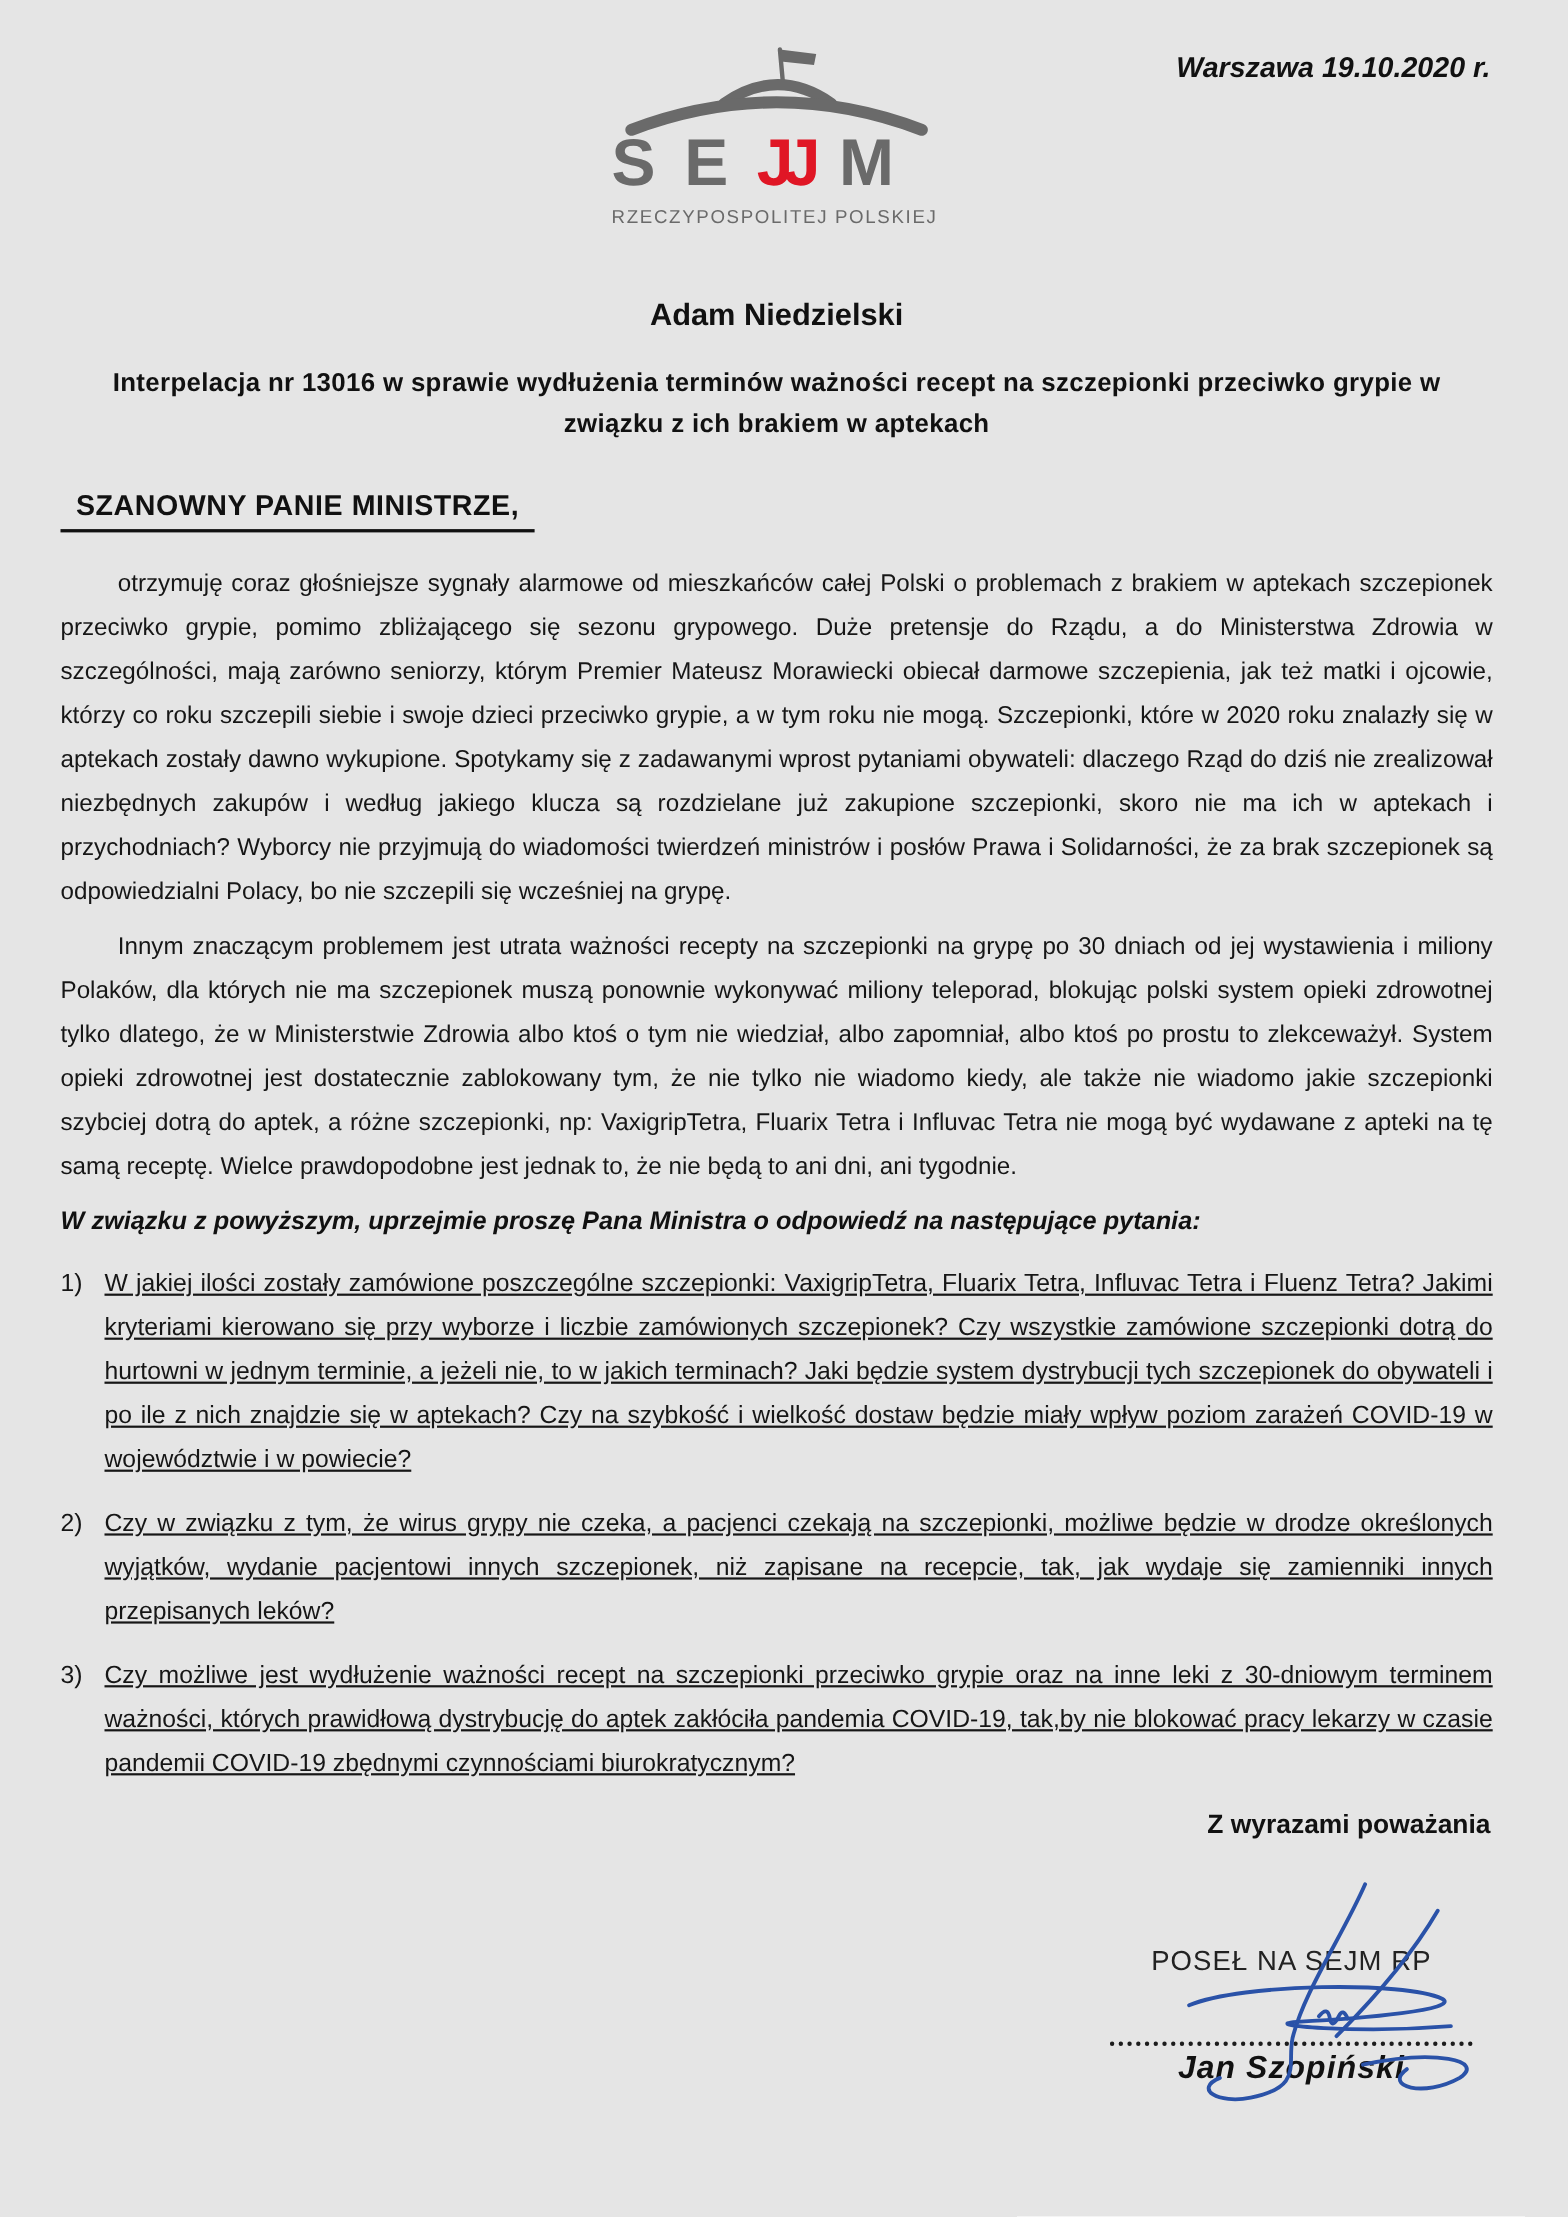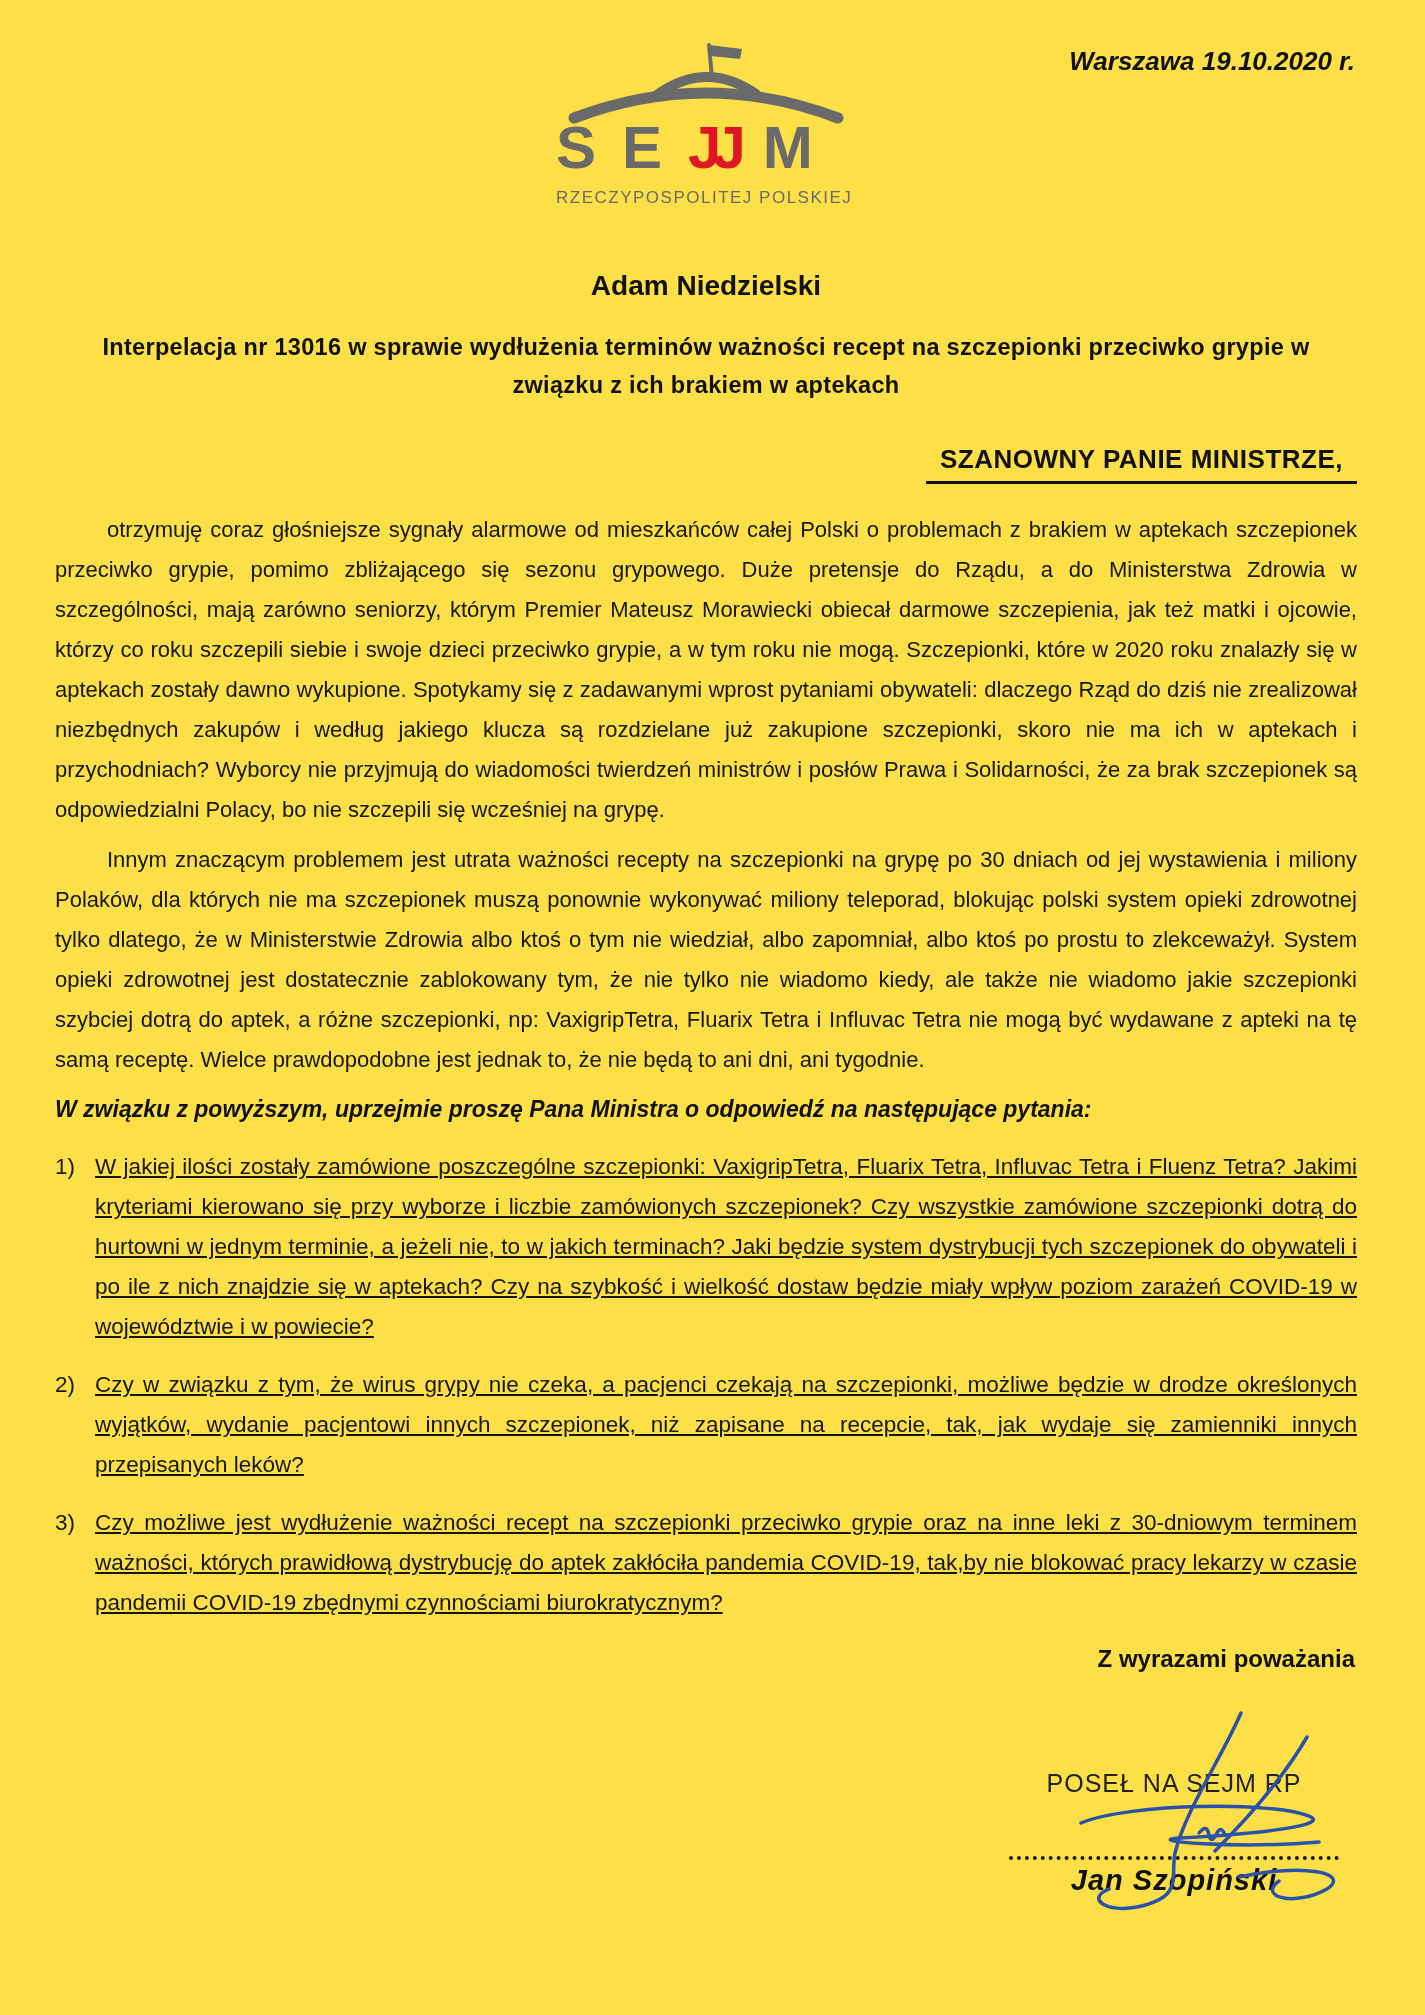--- a/index.html
+++ b/index.html
@@ -1,19 +1,19 @@
 <!DOCTYPE html>
 <html lang="pl"><head>
 <meta charset="utf-8">
 <style>
   html,body{margin:0;padding:0;background:#ffffff;}
   .page{
     position:relative;
     width:1425px;height:2015px;
-    background:#fde047;
+    background:#e5e5e5;
     font-family:"Liberation Sans", sans-serif;
     color:#1b1b1b;
     overflow:hidden;
     box-sizing:border-box;
     padding:38px 68px 16px 55px;
   }
   
   .header{position:relative;height:180px;}
   .dateline{
     position:absolute;top:8px;right:2px;
@@ -46,21 +46,21 @@
     letter-spacing:7px;
   }
   
   .subject{
     margin-top:26px;text-align:center;
     font-size:23.5px;font-weight:bold;color:#111;
     line-height:38px;letter-spacing:.3px;
     padding:0 8px;
   }
   
-  .salutation-wrap{text-align:right;margin-top:40px;}
+  .salutation-wrap{text-align:left;margin-top:40px;}
   .salutation{
     display:inline-block;
     font-size:26px;font-weight:bold;color:#111;
     border-bottom:3px solid #111;
     padding:0 14px 6px 14px;letter-spacing:.5px;
   }
   
   .body-text{margin-top:26px;}
   .body-text p{
     margin:0 0 10px 0;

